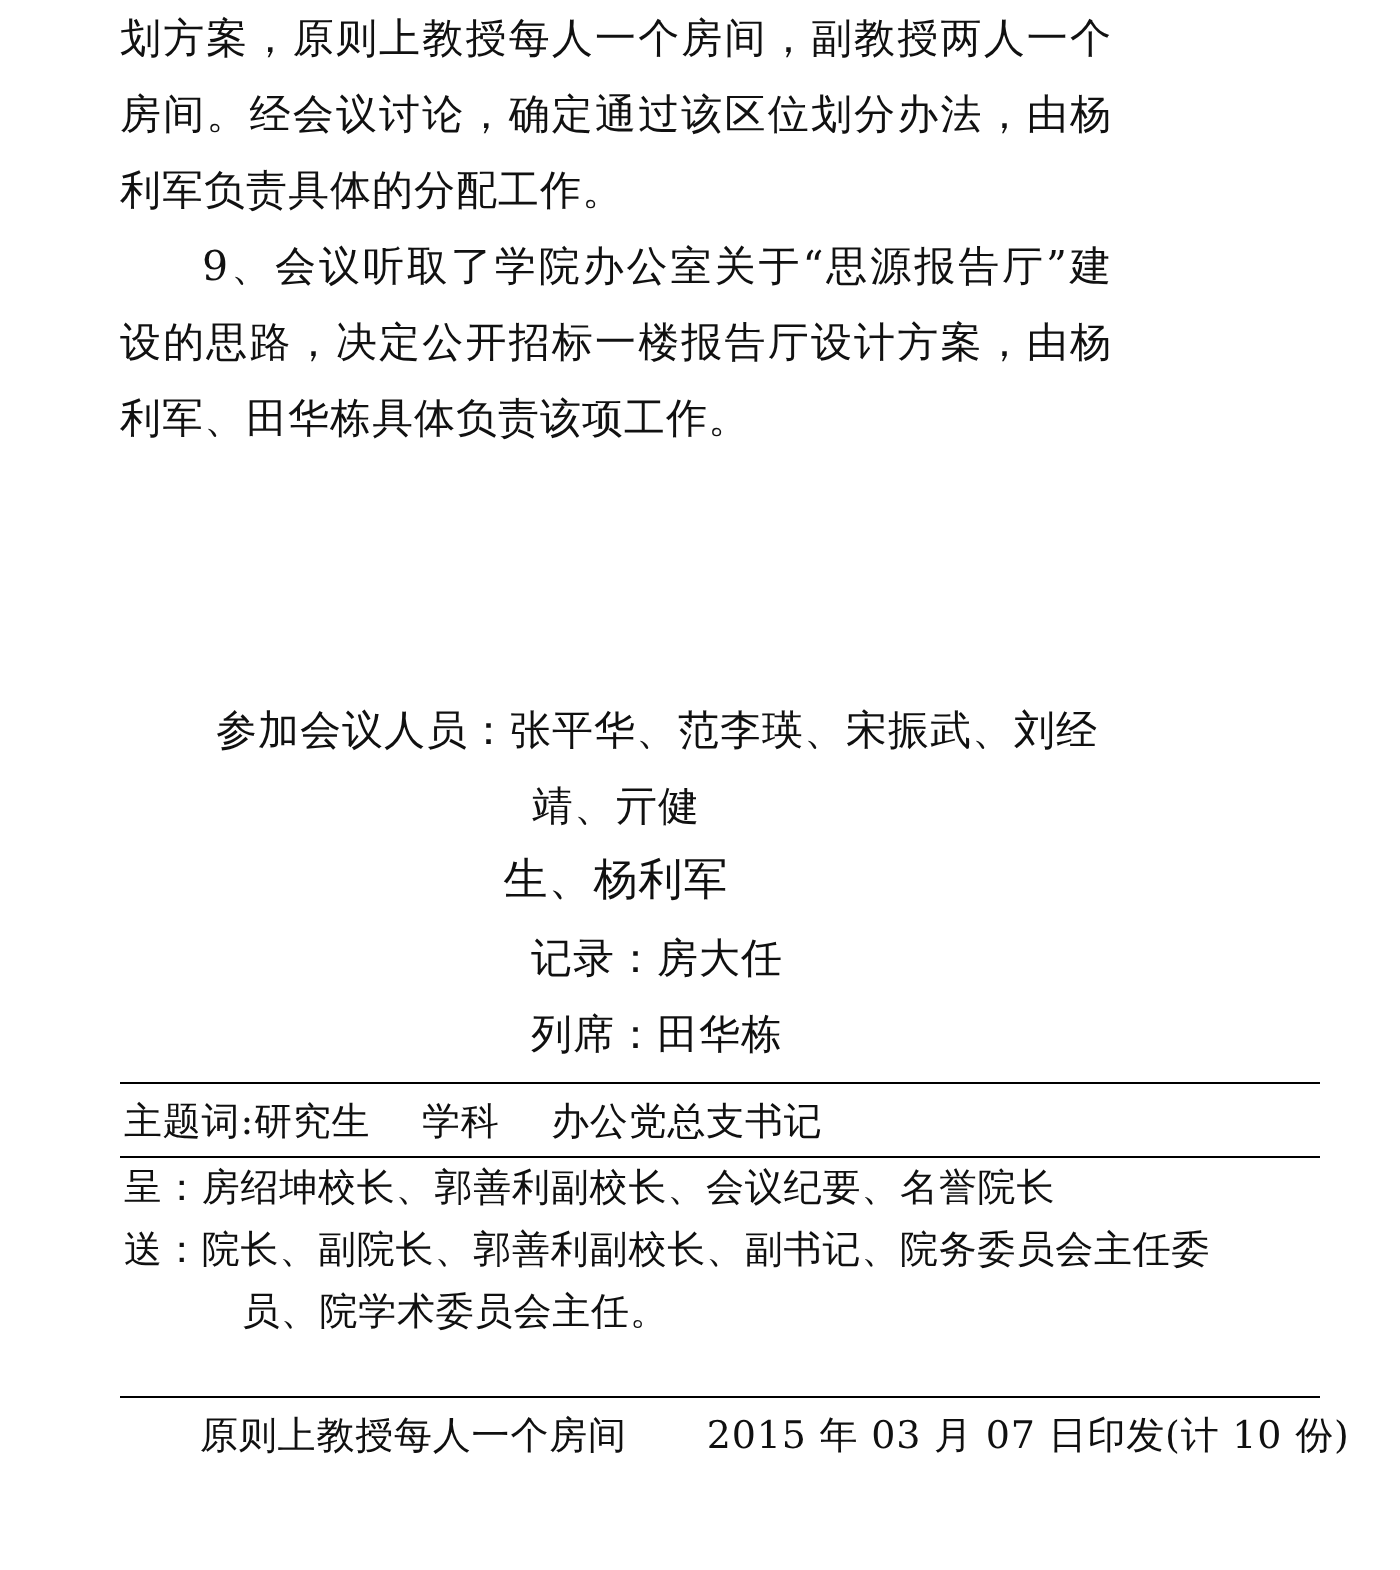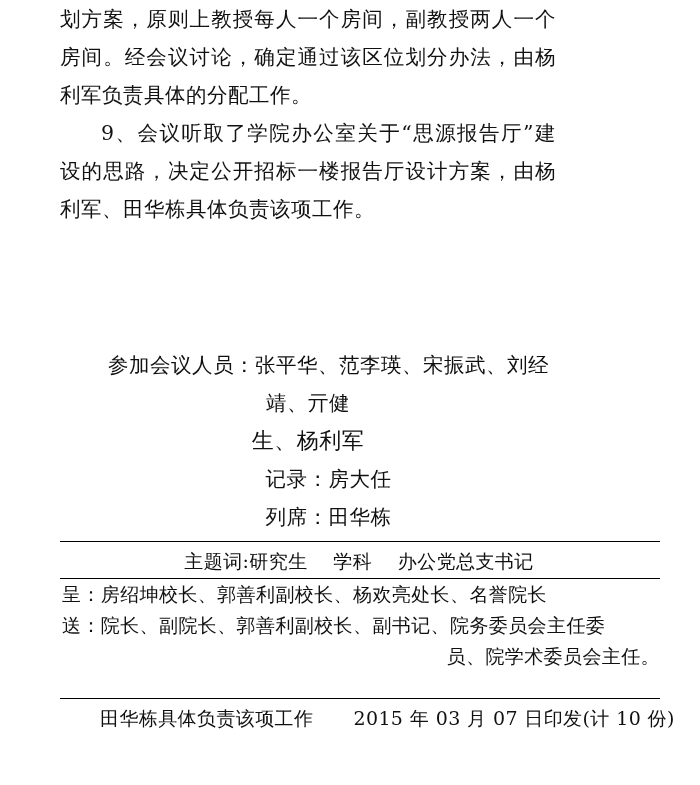--- a/index.html
+++ b/index.html
@@ -66,21 +66,21 @@
   }
   .footer-zone {
     position: absolute;
     left: 60px;
     right: 40px;
     bottom: 52px;
     width: 600px;
   }
   .kw-row {
     display: flex;
-    justify-content: center;
+    justify-content: flex-start;
     align-items: baseline;
     font-size: 19px;
     line-height: 30px;
     padding: 4px 0 2px 2px;
     letter-spacing: 0.4px;
   }
   .kw-left {
     white-space: pre;
   }
   .kw-right {
@@ -95,21 +95,20 @@
   }
   .dist-row .lbl {
     display: inline;
   }
   .dist-cont {
     font-size: 19px;
     line-height: 31px;
     letter-spacing: 0.4px;
     padding-left: 2px;
     text-indent: 3.1em;
-    text-align: right;
   }
   .footer-gap {
     height: 26px;
   }
   .issuer-row {
     display: flex;
     align-items: baseline;
     font-size: 19px;
     line-height: 30px;
     letter-spacing: 0.4px;
@@ -143,24 +142,24 @@
     <p class="attend-line">列席：田华栋</p>
   </div>
 
   <div class="footer-zone">
     <hr class="rule">
     <div class="kw-row">
       <span class="kw-left">主题词:研究生    学科    办公</span>
       <span class="kw-right">党总支书记</span>
     </div>
     <hr class="rule">
-    <div class="dist-row"><span class="lbl">呈：</span><span>房绍坤校长、郭善利副校长、杨欢亮处长、名誉院长</span></div>
+    <div class="dist-row"><span class="lbl">呈：</span><span>房绍坤校长、郭善利副校长、会议纪要、名誉院长</span></div>
     <div class="dist-row"><span class="lbl">送：</span><span>院长、副院长、郭善利副校长、副书记、院务委员会主任委</span></div>
     <div class="dist-cont">员、院学术委员会主任。</div>
     <div class="footer-gap"></div>
     <hr class="rule">
     <div class="issuer-row">
-      <span class="issuer-left">田华栋具体负责该项工作</span>
+      <span class="issuer-left">原则上教授每人一个房间</span>
       <span class="issuer-right">2015 年 03 月 07 日印发(计 10 份)</span>
     </div>
   </div>
 
 </div>
 
 </body></html>

